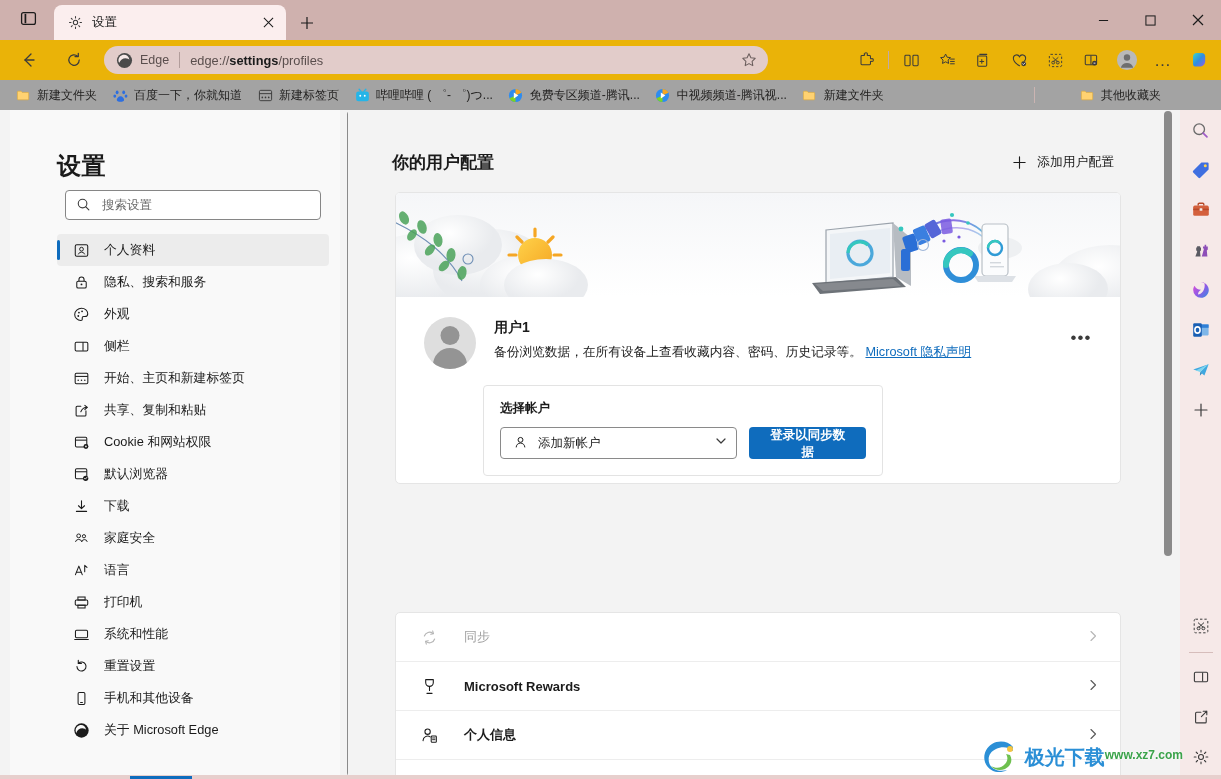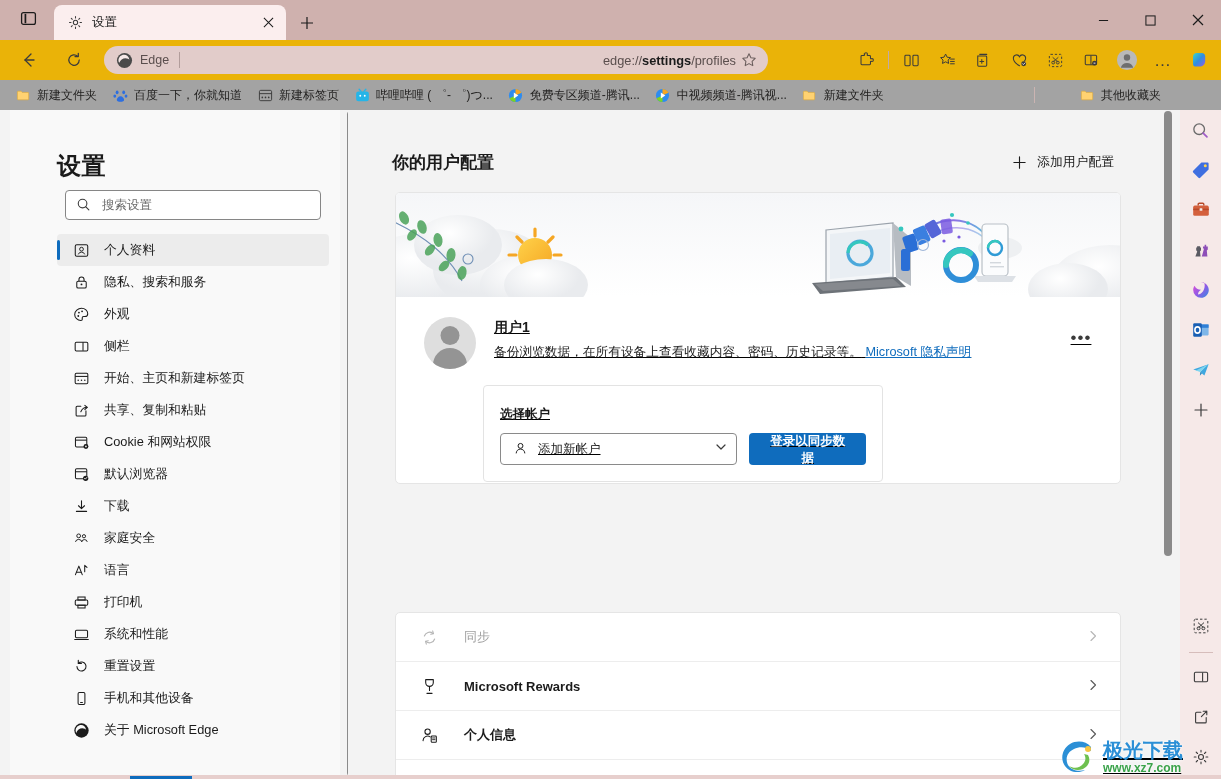--- a/index.html
+++ b/index.html
@@ -55,21 +55,21 @@
     flex: 0 0 auto;
   }
   .omnibox {
     position: absolute; left: 104px; top: 6px; width: 664px; height: 28px;
     background: #e2ccca; border-radius: 14px;
     display: flex; align-items: center; padding: 0 6px 0 12px;
   }
   .omni-edge-ico { width: 18px; height: 18px; flex: 0 0 18px; display:flex; align-items:center; }
   .omni-edge-label { font-size: 12.5px; color: #5a4e4d; margin-left: 6px; }
   .omni-sep { width:1px; height:16px; background:#b29d9b; margin:0 10px; }
-  .omni-url { flex: 1 1 auto; font-size: 12.8px; color: #5a4e4d; white-space: nowrap; overflow: hidden; text-align: right; }
+  .omni-url { flex: 1 1 auto; font-size: 12.8px; color: #5a4e4d; white-space: nowrap; overflow: hidden; }
   .omni-url b { color: #1b1b1b; font-weight: 600; }
   .omni-star {
     width: 26px; height: 26px; border-radius: 4px; flex:0 0 26px;
     display: flex; align-items: center; justify-content: center; cursor: pointer;
   }
   .tb-right { position: absolute; right: 4px; top: 5px; display: flex; align-items: center; }
   .tb-divider { width: 1px; height: 18px; background: #c0a9a7; margin: 0 4px; }
 
   
   .bookmarks {
@@ -140,21 +140,21 @@
     display: flex; align-items: center; justify-content: space-between;
   }
   .page-title { font-size: 17px; font-weight: 700; color: #1b1b1b; }
   .add-profile { display: flex; align-items: center; cursor: pointer;
                  padding: 4px 8px; border-radius: 4px; }
   .add-profile .pi { width: 16px; height: 16px; margin-right: 10px; flex:0 0 16px; }
   .add-profile span { font-size: 12.8px; color: #1b1b1b; text-align: right; }
 
   .card {
     position: absolute; left: 47px; top: 82px; width: 726px; height: 292px;
-    background: #fff; border: 1px solid #e5e5e5; border-radius: 5px; overflow: hidden; text-decoration: underline;
+    background: #fff; border: 1px solid #e5e5e5; border-radius: 5px; overflow: hidden;
   }
   .banner {
     position: relative; width: 100%; height: 104px; overflow: hidden;
     background: linear-gradient(180deg,#f7f8f9 0%, #fafbfc 60%, #ffffff 100%);
   }
   .profile-row { position: relative; padding: 20px 24px 0 28px; display: flex; }
   .avatar {
     width: 52px; height: 52px; border-radius: 50%; background: #dedede;
     flex: 0 0 52px; position: relative; overflow: hidden; margin-right: 18px;
   }
@@ -166,21 +166,21 @@
   .profile-name { font-size: 14px; font-weight: 700; color: #1b1b1b; margin-bottom: 7px; }
   .profile-desc { font-size: 12.7px; color: #1b1b1b; line-height: 1.4; }
   .profile-desc a { color: #0f6cbd; text-decoration: underline; }
   .more-dots {
     width: 30px; height: 30px; border-radius: 4px; flex: 0 0 30px; margin-top: 6px;
     display: flex; align-items: center; justify-content: center; cursor: pointer;
     font-size: 17px; color: #3b3b3b; letter-spacing: 1px;
   }
   .acct-panel {
     margin: 16px 24px 0 87px; border: 1px solid #e3e3e3; border-radius: 4px;
-    padding: 20px 16px 16px 16px; width: 400px;
+    padding: 14px 16px 16px 16px; width: 400px;
   }
   .acct-label { font-size: 12.5px; font-weight: 700; color: #1b1b1b; margin-bottom: 10px; }
   .acct-row { display: flex; align-items: center; }
   .acct-select {
     width: 245px; height: 32px; border: 1px solid #8a8a8a; border-radius: 4px;
     background: #fff; display: flex; align-items: center; padding: 0 8px 0 12px;
     cursor: pointer;
   }
   .acct-select .ui { width: 16px; height: 16px; margin-right: 9px; flex:0 0 16px; }
   .acct-select .txt { flex: 1 1 auto; font-size: 12.5px; color: #1b1b1b; }
@@ -221,21 +221,21 @@
   }
   .eb-sep { width: 24px; height: 1px; background: #d6bdbb; margin: 8px 0 2px; }
   .eb-bottom { position: absolute; bottom: 4px; left: 0; width: 41px;
                display: flex; flex-direction: column; align-items: center; }
 
   
   .watermark {
     position: absolute; right: 38px; bottom: 2px; display: flex; align-items: center;
     pointer-events: none; z-index: 40;
   }
-  .wm-text { display: flex; flex-direction: column; line-height: 1; text-decoration: underline; }
+  .wm-text { display: flex; flex-direction: row; line-height: 1; }
   .wm-main { font-size: 20px; font-weight: 700; color: #2b8fd6;
              text-shadow: 0 0 3px rgba(255,255,255,.95); }
   .wm-sub { font-size: 12px; font-weight: 700; color: #3aa34a; margin-top: 2px;
             text-shadow: 0 0 3px rgba(255,255,255,.95); }
   .taskbar-strip {
     position: absolute; left: 0; bottom: 0; width: 1221px; height: 4px;
     background: #e7cfcd;
   }
   .sel-underline {
     position: absolute; left: 130px; bottom: 0; width: 62px; height: 3px; background:#0f6cbd;

